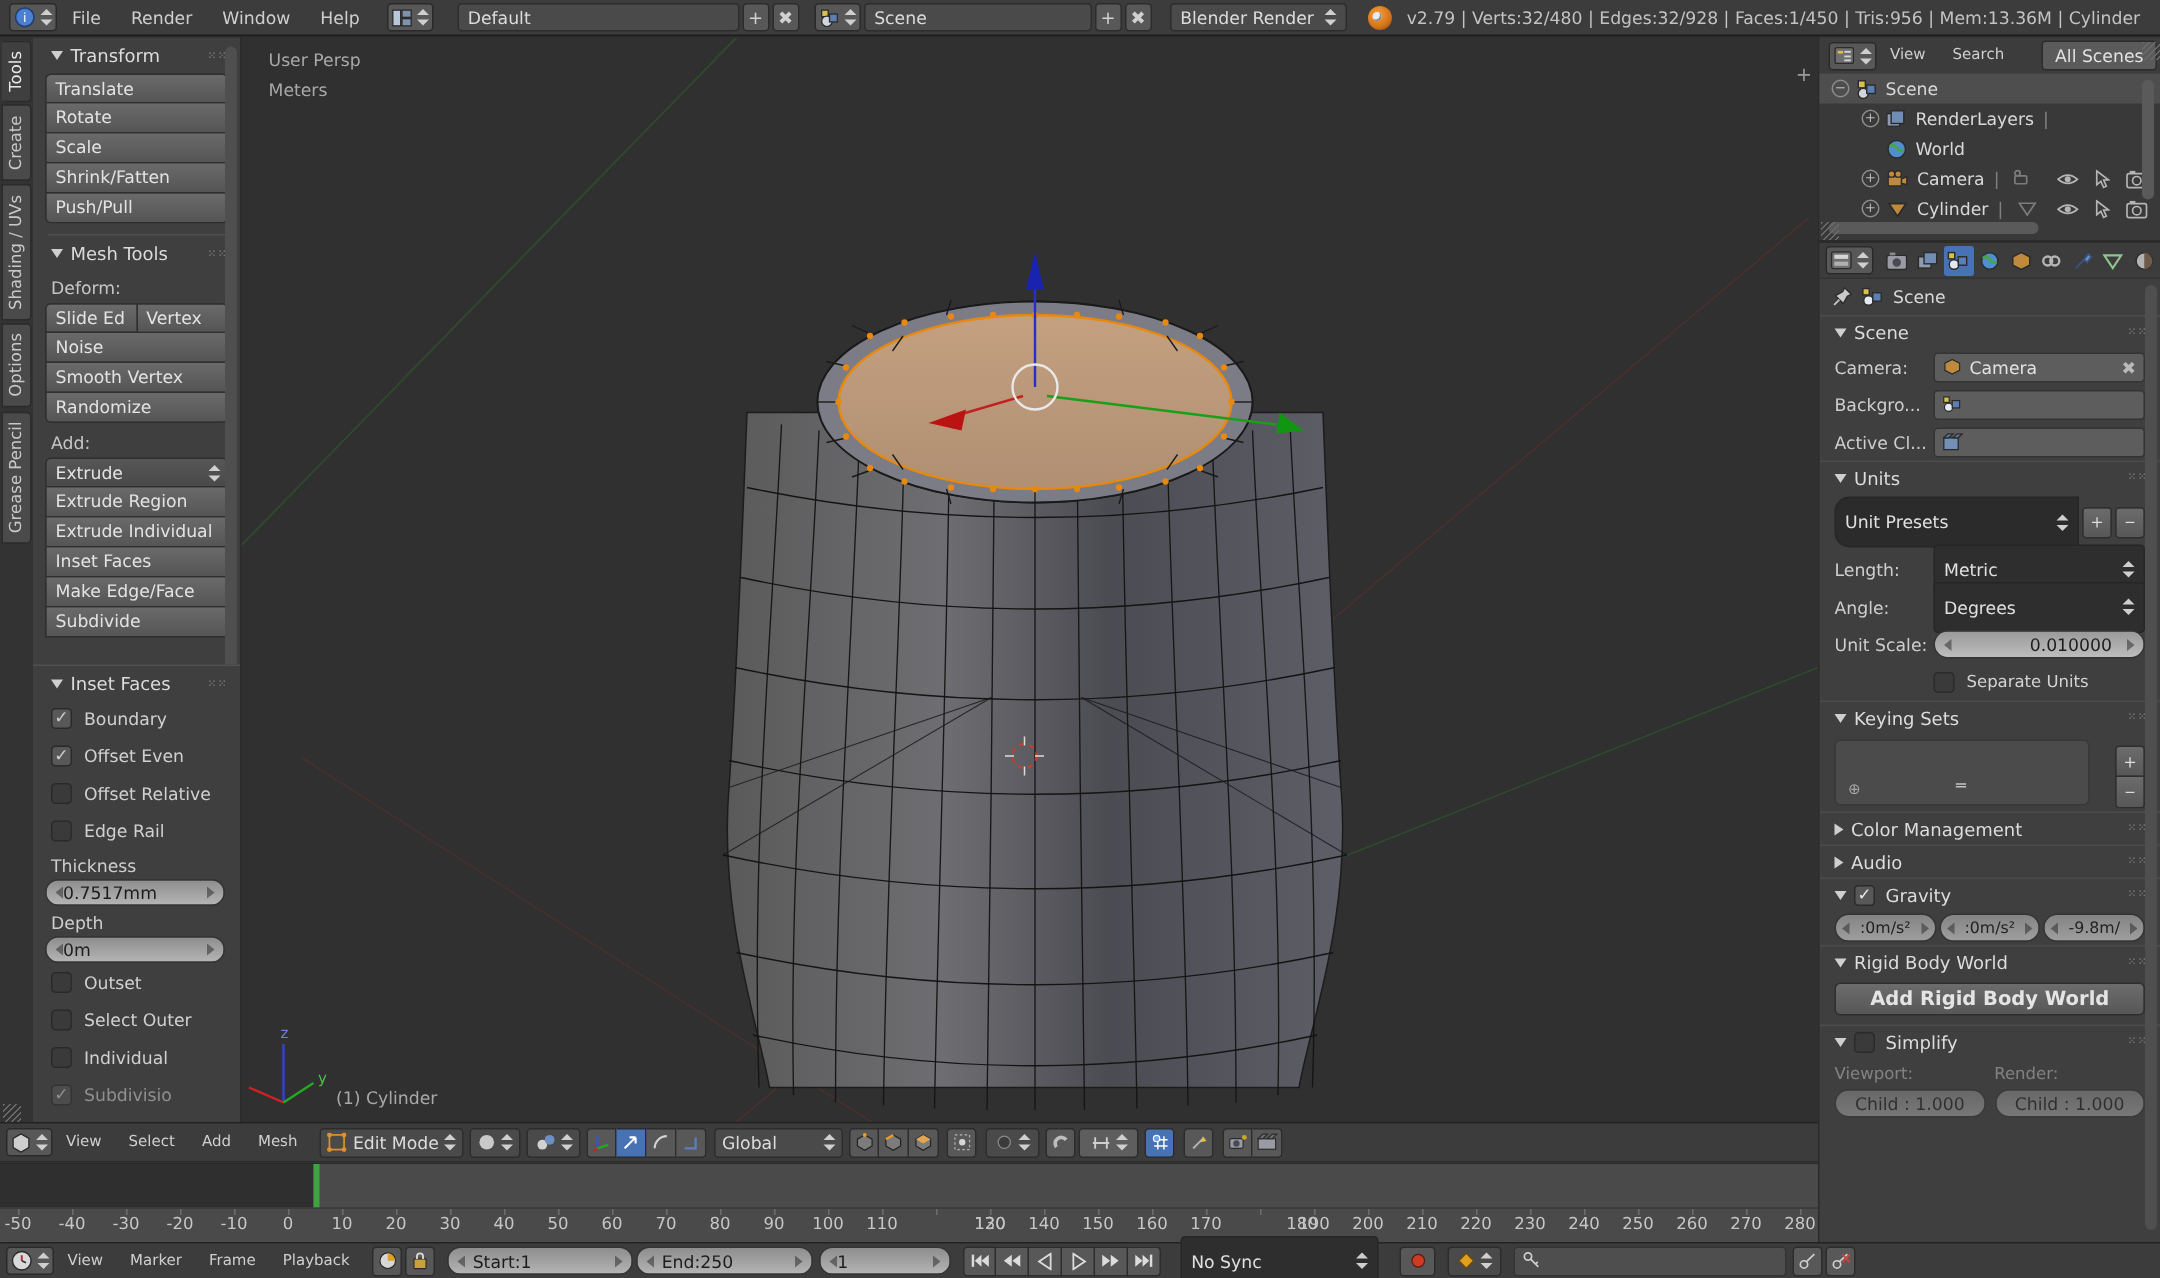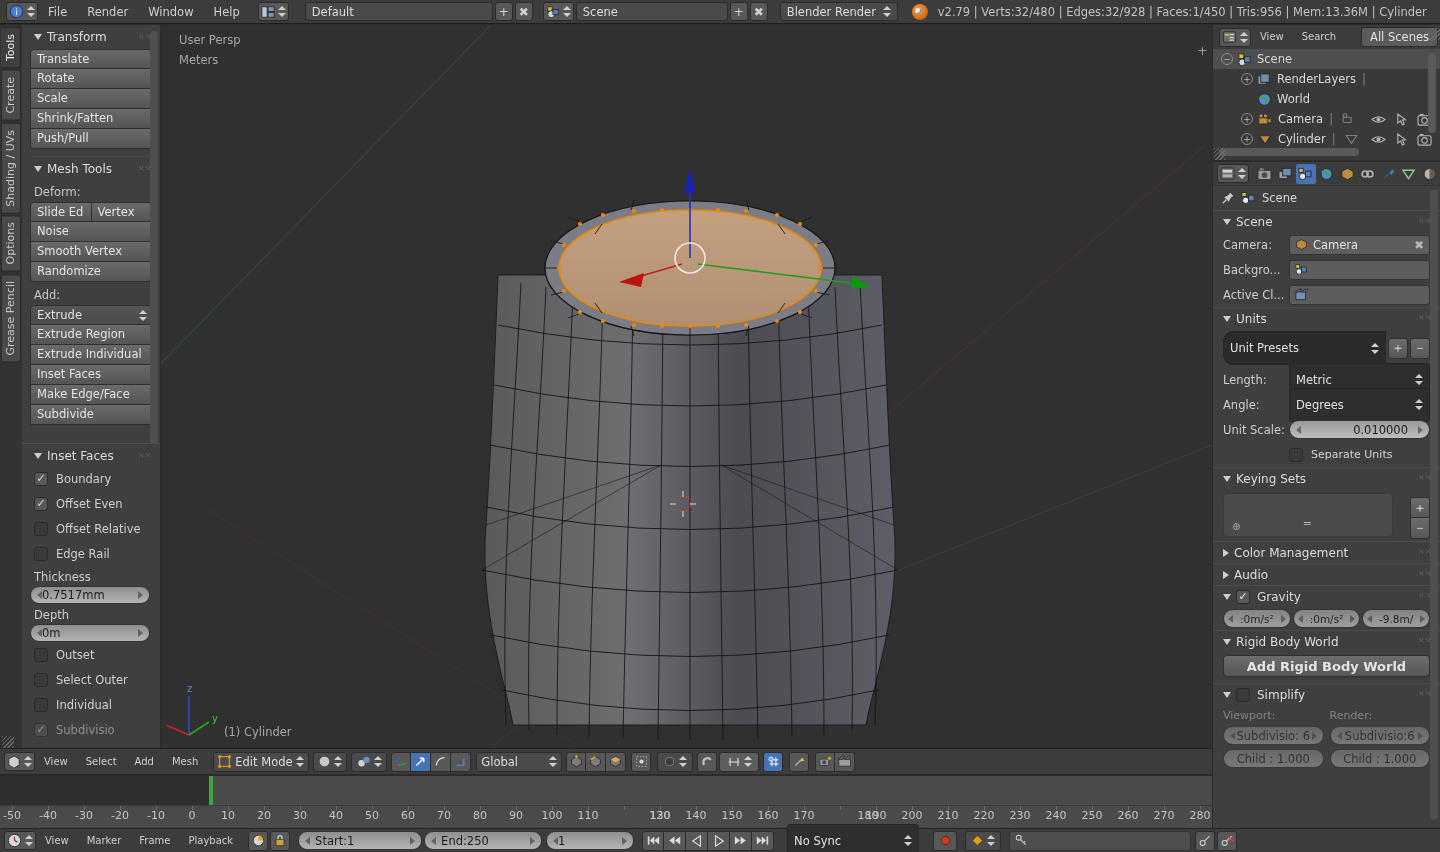--- a/index.html
+++ b/index.html
@@ -1343,32 +1343,20 @@
       <span class="chkbox" style="margin-right:7px"></span>
       <span>Simplify</span>
       <span class="grip"></span>
     </div>
     <div class="two-col dim" style="padding-top:4px">
       <div>Viewport:</div>
       <div>Render:</div>
     </div>
     <div class="two-col dim" style="padding-top:4px">
       <div class="p-num">
-        <span class="arr-l"></span>
-        <span style="flex:1;text-align:center">Subdivisio: 6</span>
-        <span class="arr-r"></span>
-      </div>
-      <div class="p-num">
-        <span class="arr-l"></span>
-        <span style="flex:1;text-align:center">Subdivisio:6</span>
-        <span class="arr-r"></span>
-      </div>
-    </div>
-    <div class="two-col dim" style="padding-top:4px">
-      <div class="p-num">
         <span style="flex:1;text-align:center">Child : 1.000</span>
       </div>
       <div class="p-num">
         <span style="flex:1;text-align:center">Child : 1.000</span>
       </div>
     </div>
 
     <div class="props-scroll"></div>
   </div>
 

